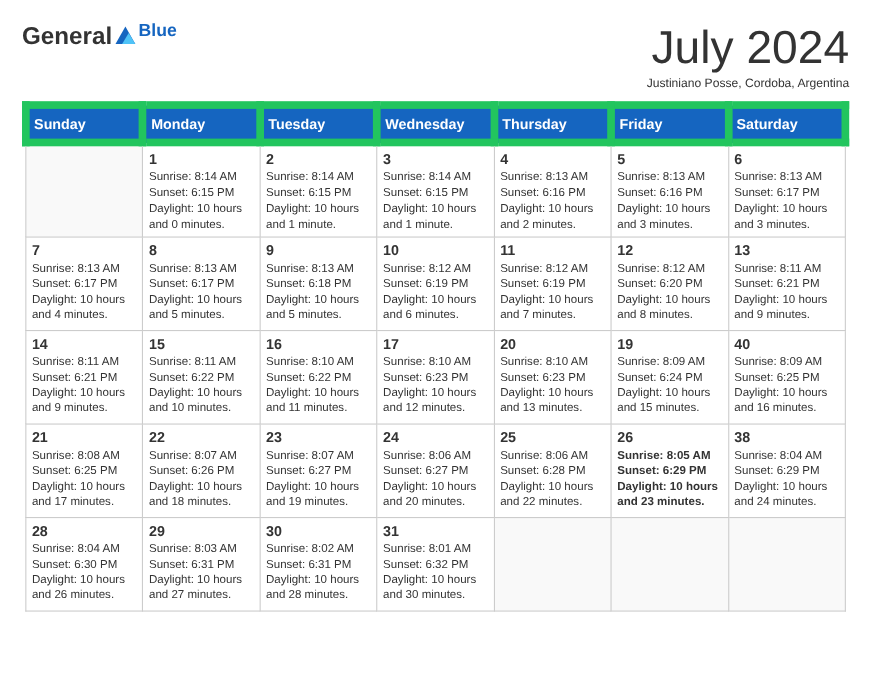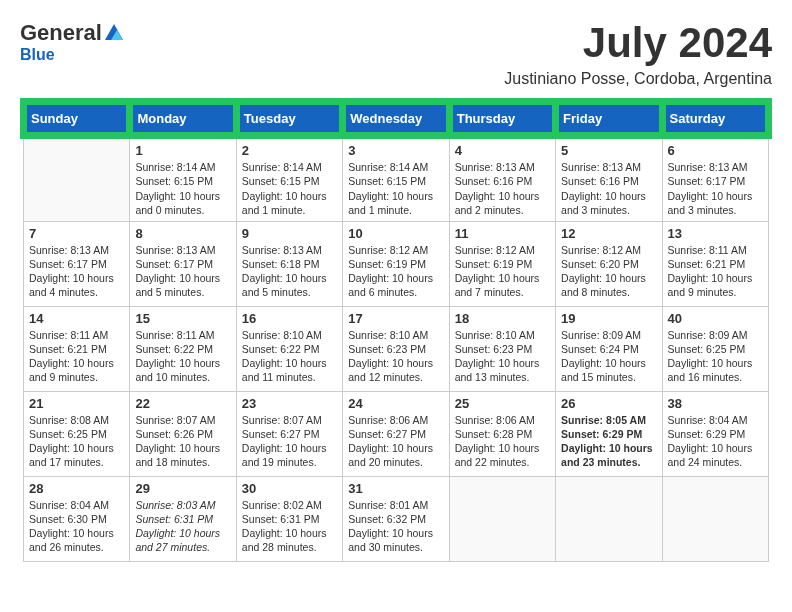--- a/index.html
+++ b/index.html
@@ -11,38 +11,38 @@
       padding: 20px;
     }
     .header {
       display: flex;
       justify-content: space-between;
       align-items: flex-start;
       margin-bottom: 10px;
     }
     .logo {
       display: flex;
-      flex-direction: column;
+      flex-direction: row;
       align-items: flex-start;
     }
     .logo-row {
       display: flex;
       align-items: center;
     }
     .title-block {
       text-align: right;
     }
     .month-year {
       font-size: 42px;
-      font-weight: bold;
+      font-weight: normal;
       color: #333;
       line-height: 1.1;
     }
     .location {
-      font-size: 16px;
+      font-size: 11px;
       color: #333;
       margin-top: 4px;
     }
     .calendar {
       width: 100%;
       border-collapse: collapse;
       table-layout: fixed;
     }
     .calendar th {
       background-color: #1565c0;
@@ -230,21 +230,21 @@
 and 11 minutes.</div>
         </td>
         <td>
           <span class="day-num">17</span>
           <div class="day-info" style="white-space: pre-line;">Sunrise: 8:10 AM
 Sunset: 6:23 PM
 Daylight: 10 hours
 and 12 minutes.</div>
         </td>
         <td>
-          <span class="day-num">18</span>
+          <span class="day-num">20</span>
           <div class="day-info" style="white-space: pre-line;">Sunrise: 8:10 AM
 Sunset: 6:23 PM
 Daylight: 10 hours
 and 13 minutes.</div>
         </td>
         <td>
           <span class="day-num">19</span>
           <div class="day-info" style="white-space: pre-line;">Sunrise: 8:09 AM
 Sunset: 6:24 PM
 Daylight: 10 hours
@@ -312,21 +312,21 @@
       <tr>
         <td>
           <span class="day-num">28</span>
           <div class="day-info" style="white-space: pre-line;">Sunrise: 8:04 AM
 Sunset: 6:30 PM
 Daylight: 10 hours
 and 26 minutes.</div>
         </td>
         <td>
           <span class="day-num">29</span>
-          <div class="day-info" style="white-space: pre-line; font-style: italic;">Sunrise: 8:03 AM
+          <div class="day-info" style="white-space: pre-line;">Sunrise: 8:03 AM
 Sunset: 6:31 PM
 Daylight: 10 hours
 and 27 minutes.</div>
         </td>
         <td>
           <span class="day-num">30</span>
           <div class="day-info" style="white-space: pre-line;">Sunrise: 8:02 AM
 Sunset: 6:31 PM
 Daylight: 10 hours
 and 28 minutes.</div>

